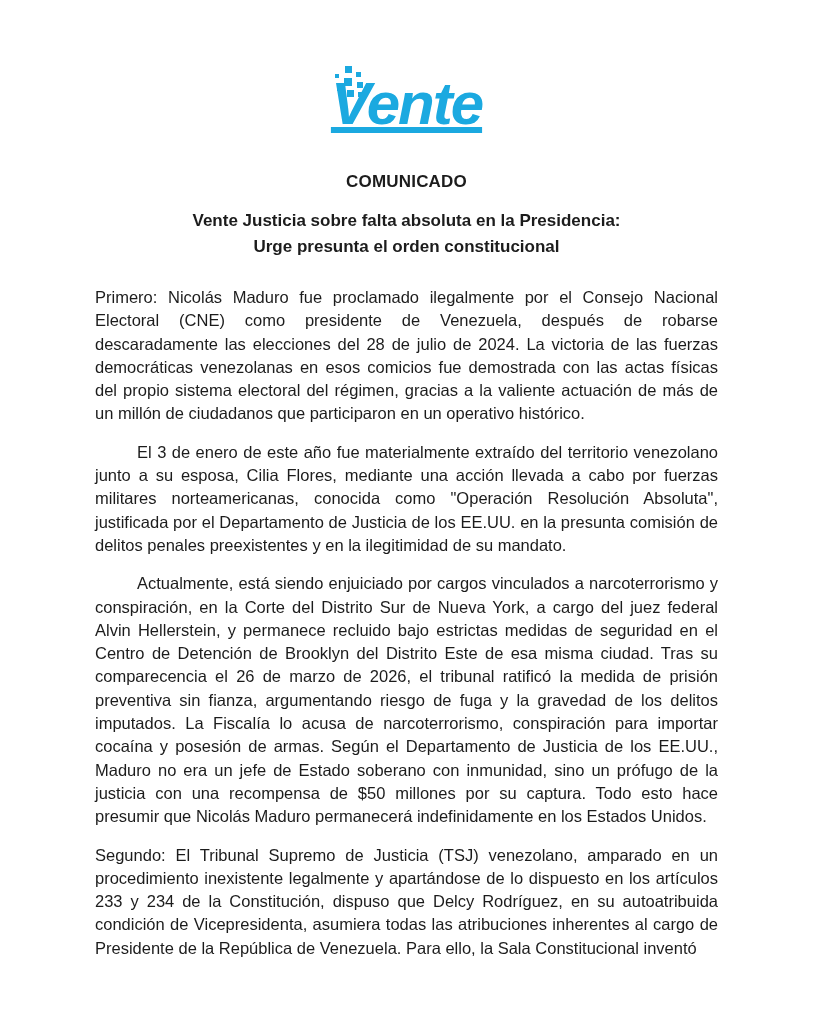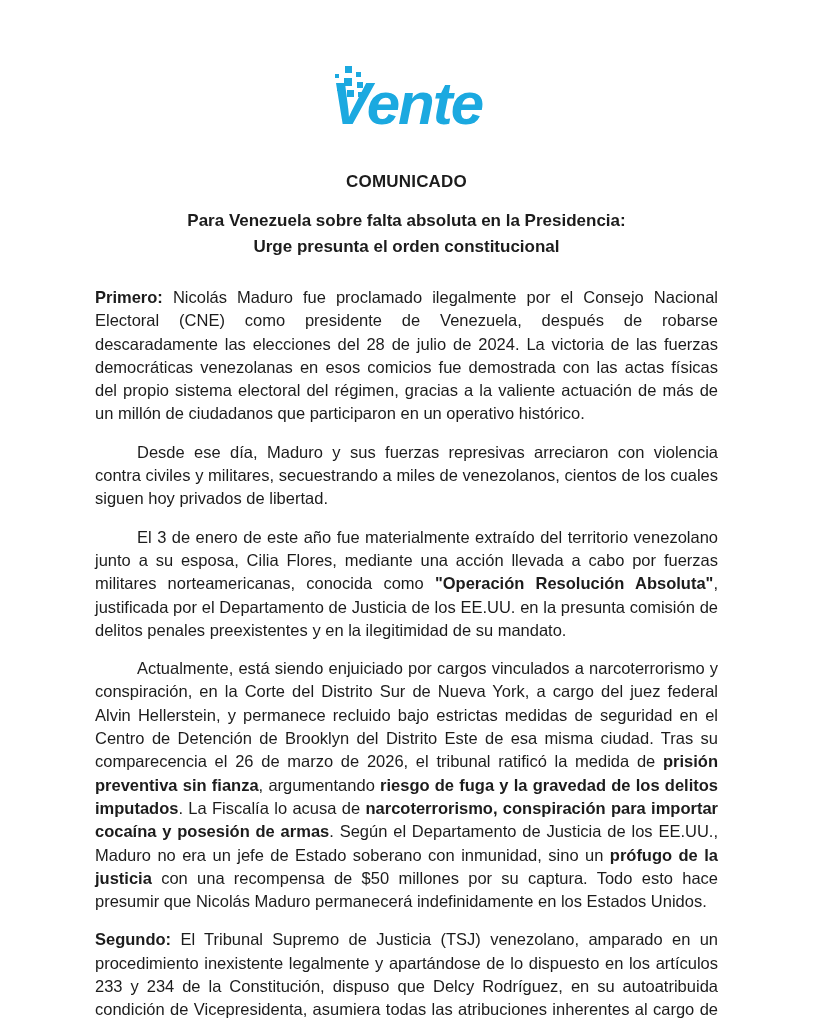--- a/index.html
+++ b/index.html
@@ -48,50 +48,49 @@
     line-height: 26px;
   }
   .doc-body {
     margin: 26px 95px 0 95px;
     font-size: 16.5px;
     line-height: 23.3px;
     text-align: justify;
   }
   .doc-body p { margin: 0 0 15px 0; }
   .doc-body p.indent { text-indent: 42px; }
-  .doc-body .b { font-weight: bold; }
+  .doc-body .b { font-weight: normal; }
   .doc-body .i { }
 </style>
 </head>
 <body>
 
 <div class="page">
 
   <div class="logo-wrap">
-    <span class="logo" style="color: rgb(27, 169, 224);">
+    <span class="logo" style="color: rgb(27, 169, 224); text-decoration: underline;">
       <span class="dot" style="left: 14px; top: -10px; width: 7px; height: 7px; background: rgb(27, 169, 224);"></span>
       <span class="dot" style="left: 25px; top: -4px; width: 5px; height: 5px; background: rgb(27, 169, 224);"></span>
       <span class="dot" style="left: 4px; top: -2px; width: 4px; height: 4px; background: rgb(27, 169, 224);"></span>
       <span class="dot" style="left: 13px; top: 2px; width: 8px; height: 8px; background: rgb(27, 169, 224);"></span>
       <span class="dot" style="left: 26px; top: 6px; width: 6px; height: 6px; background: rgb(27, 169, 224);"></span>
       <span class="dot" style="left: 6px; top: 10px; width: 5px; height: 5px; background: rgb(27, 169, 224);"></span>
       <span class="dot" style="left: 16px; top: 14px; width: 7px; height: 7px; background: rgb(27, 169, 224);"></span>
       <span class="dot" style="left: 27px; top: 16px; width: 5px; height: 5px; background: rgb(27, 169, 224);"></span>
       <span>Vente</span>
     </span>
   </div>
 
   <h1 class="doc-title">COMUNICADO</h1>
 
   <h2 class="doc-subtitle">
-    <span>Para Venezuela sobre falta absoluta en la Presidencia:</span><br>
+    <span>Vente Justicia sobre falta absoluta en la Presidencia:</span><br>
     <span>Urge presunta el orden constitucional</span>
   </h2>
 
   <div class="doc-body" id="paragraphs" style="color: rgb(28, 28, 28);">
       <p class=""><span class="b">Primero: </span><span>Nicolás Maduro fue proclamado ilegalmente por el Consejo Nacional Electoral (CNE) como presidente de Venezuela, después de robarse descaradamente las elecciones del 28 de julio de 2024. La victoria de las fuerzas democráticas venezolanas en esos comicios fue demostrada con las actas físicas del propio sistema electoral del régimen, gracias a la valiente actuación de más de un millón de ciudadanos que participaron en un operativo histórico.</span></p>
-      <p class="indent"><span>Desde ese día, Maduro y sus fuerzas represivas arreciaron con violencia contra civiles y militares, secuestrando a miles de venezolanos, cientos de los cuales siguen hoy privados de libertad.</span></p>
       <p class="indent"><span>El 3 de enero de este año fue materialmente extraído del territorio venezolano junto a su esposa, Cilia Flores, mediante una acción llevada a cabo por fuerzas militares norteamericanas, conocida como </span><span class="b">"Operación Resolución Absoluta"</span><span>, justificada por el Departamento de Justicia de los EE.UU. en la presunta comisión de delitos penales preexistentes y en la ilegitimidad de su mandato.</span></p>
       <p class="indent"><span>Actualmente, está siendo enjuiciado por cargos vinculados a narcoterrorismo y conspiración, en la Corte del Distrito Sur de Nueva York, a cargo del juez federal </span><span class="i">Alvin Hellerstein</span><span>, y permanece recluido bajo estrictas medidas de seguridad en el Centro de Detención de Brooklyn del Distrito Este de esa misma ciudad. Tras su comparecencia el 26 de marzo de 2026, el tribunal ratificó la medida de </span><span class="b">prisión preventiva sin fianza</span><span>, argumentando </span><span class="b">riesgo de fuga y la gravedad de los delitos imputados</span><span>. La Fiscalía lo acusa de </span><span class="b">narcoterrorismo, conspiración para importar cocaína y posesión de armas</span><span>. Según el Departamento de Justicia de los EE.UU., Maduro no era un jefe de Estado soberano con inmunidad, sino un </span><span class="b">prófugo de la justicia</span><span> con una recompensa de $50 millones por su captura. Todo esto hace presumir que Nicolás Maduro permanecerá indefinidamente en los Estados Unidos.</span></p>
       <p class=""><span class="b">Segundo: </span><span>El Tribunal Supremo de Justicia (TSJ) venezolano, amparado en un procedimiento inexistente legalmente y apartándose de lo dispuesto en los artículos 233 y 234 de la Constitución, dispuso que Delcy Rodríguez, en su autoatribuida condición de Vicepresidenta, asumiera todas las atribuciones inherentes al cargo de Presidente de la República de Venezuela. Para ello, la Sala Constitucional inventó</span></p>
     </div>
 
 </div>
 
 </body></html>

